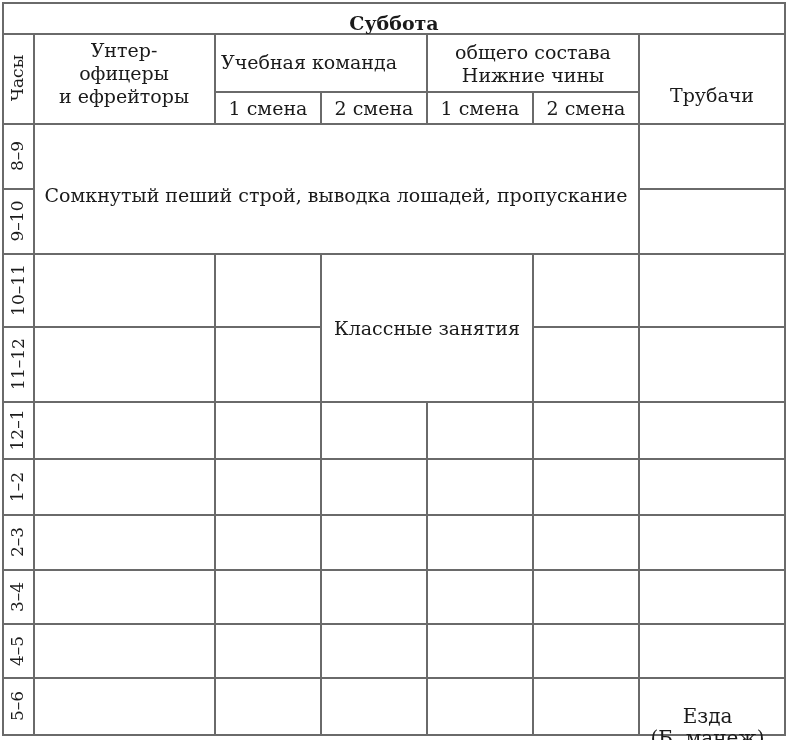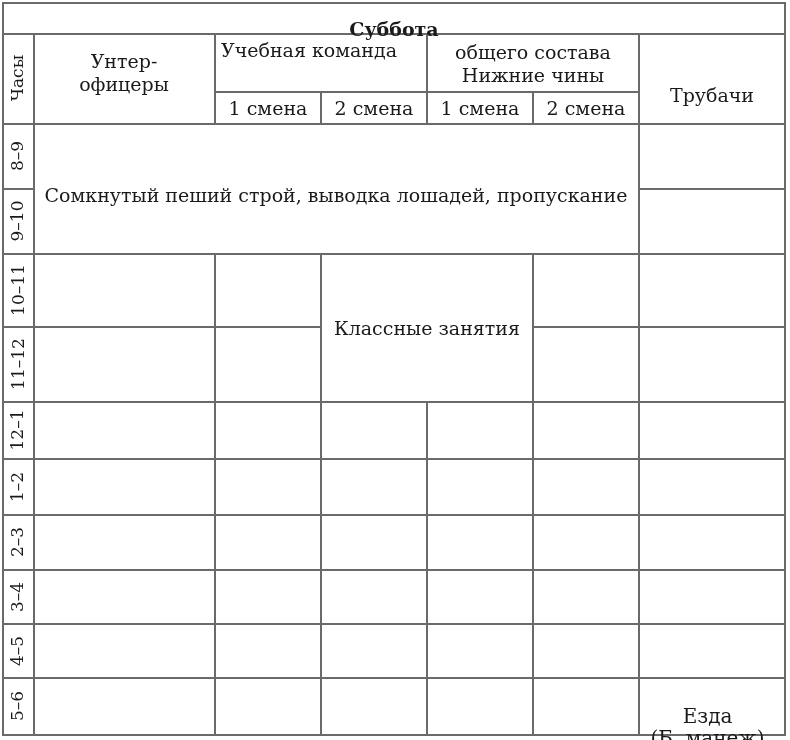--- a/index.html
+++ b/index.html
@@ -42,30 +42,31 @@
   <div class="ln v" style="left:214px;top:33px;height:91px"></div>
   <div class="ln v" style="left:214px;top:253px;height:483px"></div>
   <div class="ln v" style="left:320px;top:91px;height:33px"></div>
   <div class="ln v" style="left:320px;top:253px;height:483px"></div>
   <div class="ln v" style="left:426px;top:33px;height:91px"></div>
   <div class="ln v" style="left:426px;top:401px;height:335px"></div>
   <div class="ln v" style="left:532px;top:91px;height:33px"></div>
   <div class="ln v" style="left:532px;top:253px;height:483px"></div>
   <div class="ln v" style="left:638px;top:33px;height:703px"></div>
 
-  <div class="txt title" style="left:2px;top:8px;width:784px;height:43px">Суббота</div>
+  <div class="txt title" style="left:2px;top:2px;width:784px;height:43px">Суббота</div>
 
   <div class="rot" style="left:2px;top:33px;width:31px;height:90px">
       <span>Часы</span>
     </div>
   <div class="txt" style="left:34px;top:35px;width:180px;height:76px;flex-direction:column">
     <div>Унтер-</div>
     <div>офицеры</div>
+    <div>и ефрейторы</div>
   </div>
-  <div class="txt" style="left:215px;top:22px;width:188px;height:57px">Учебная команда</div>
+  <div class="txt" style="left:215px;top:34px;width:188px;height:57px">Учебная команда</div>
   <div class="txt" style="left:427px;top:36px;width:212px;height:55px;flex-direction:column">
     <div>общего состава</div>
     <div>Нижние чины</div>
   </div>
   <div class="txt" style="left:215px;top:92px;width:106px;height:32px">1 смена</div>
   <div class="txt" style="left:321px;top:92px;width:106px;height:32px">2 смена</div>
   <div class="txt" style="left:427px;top:92px;width:106px;height:32px">1 смена</div>
   <div class="txt" style="left:533px;top:92px;width:106px;height:32px">2 смена</div>
   <div class="txt" style="left:639px;top:50px;width:146px;height:90px">Трубачи</div>
 

